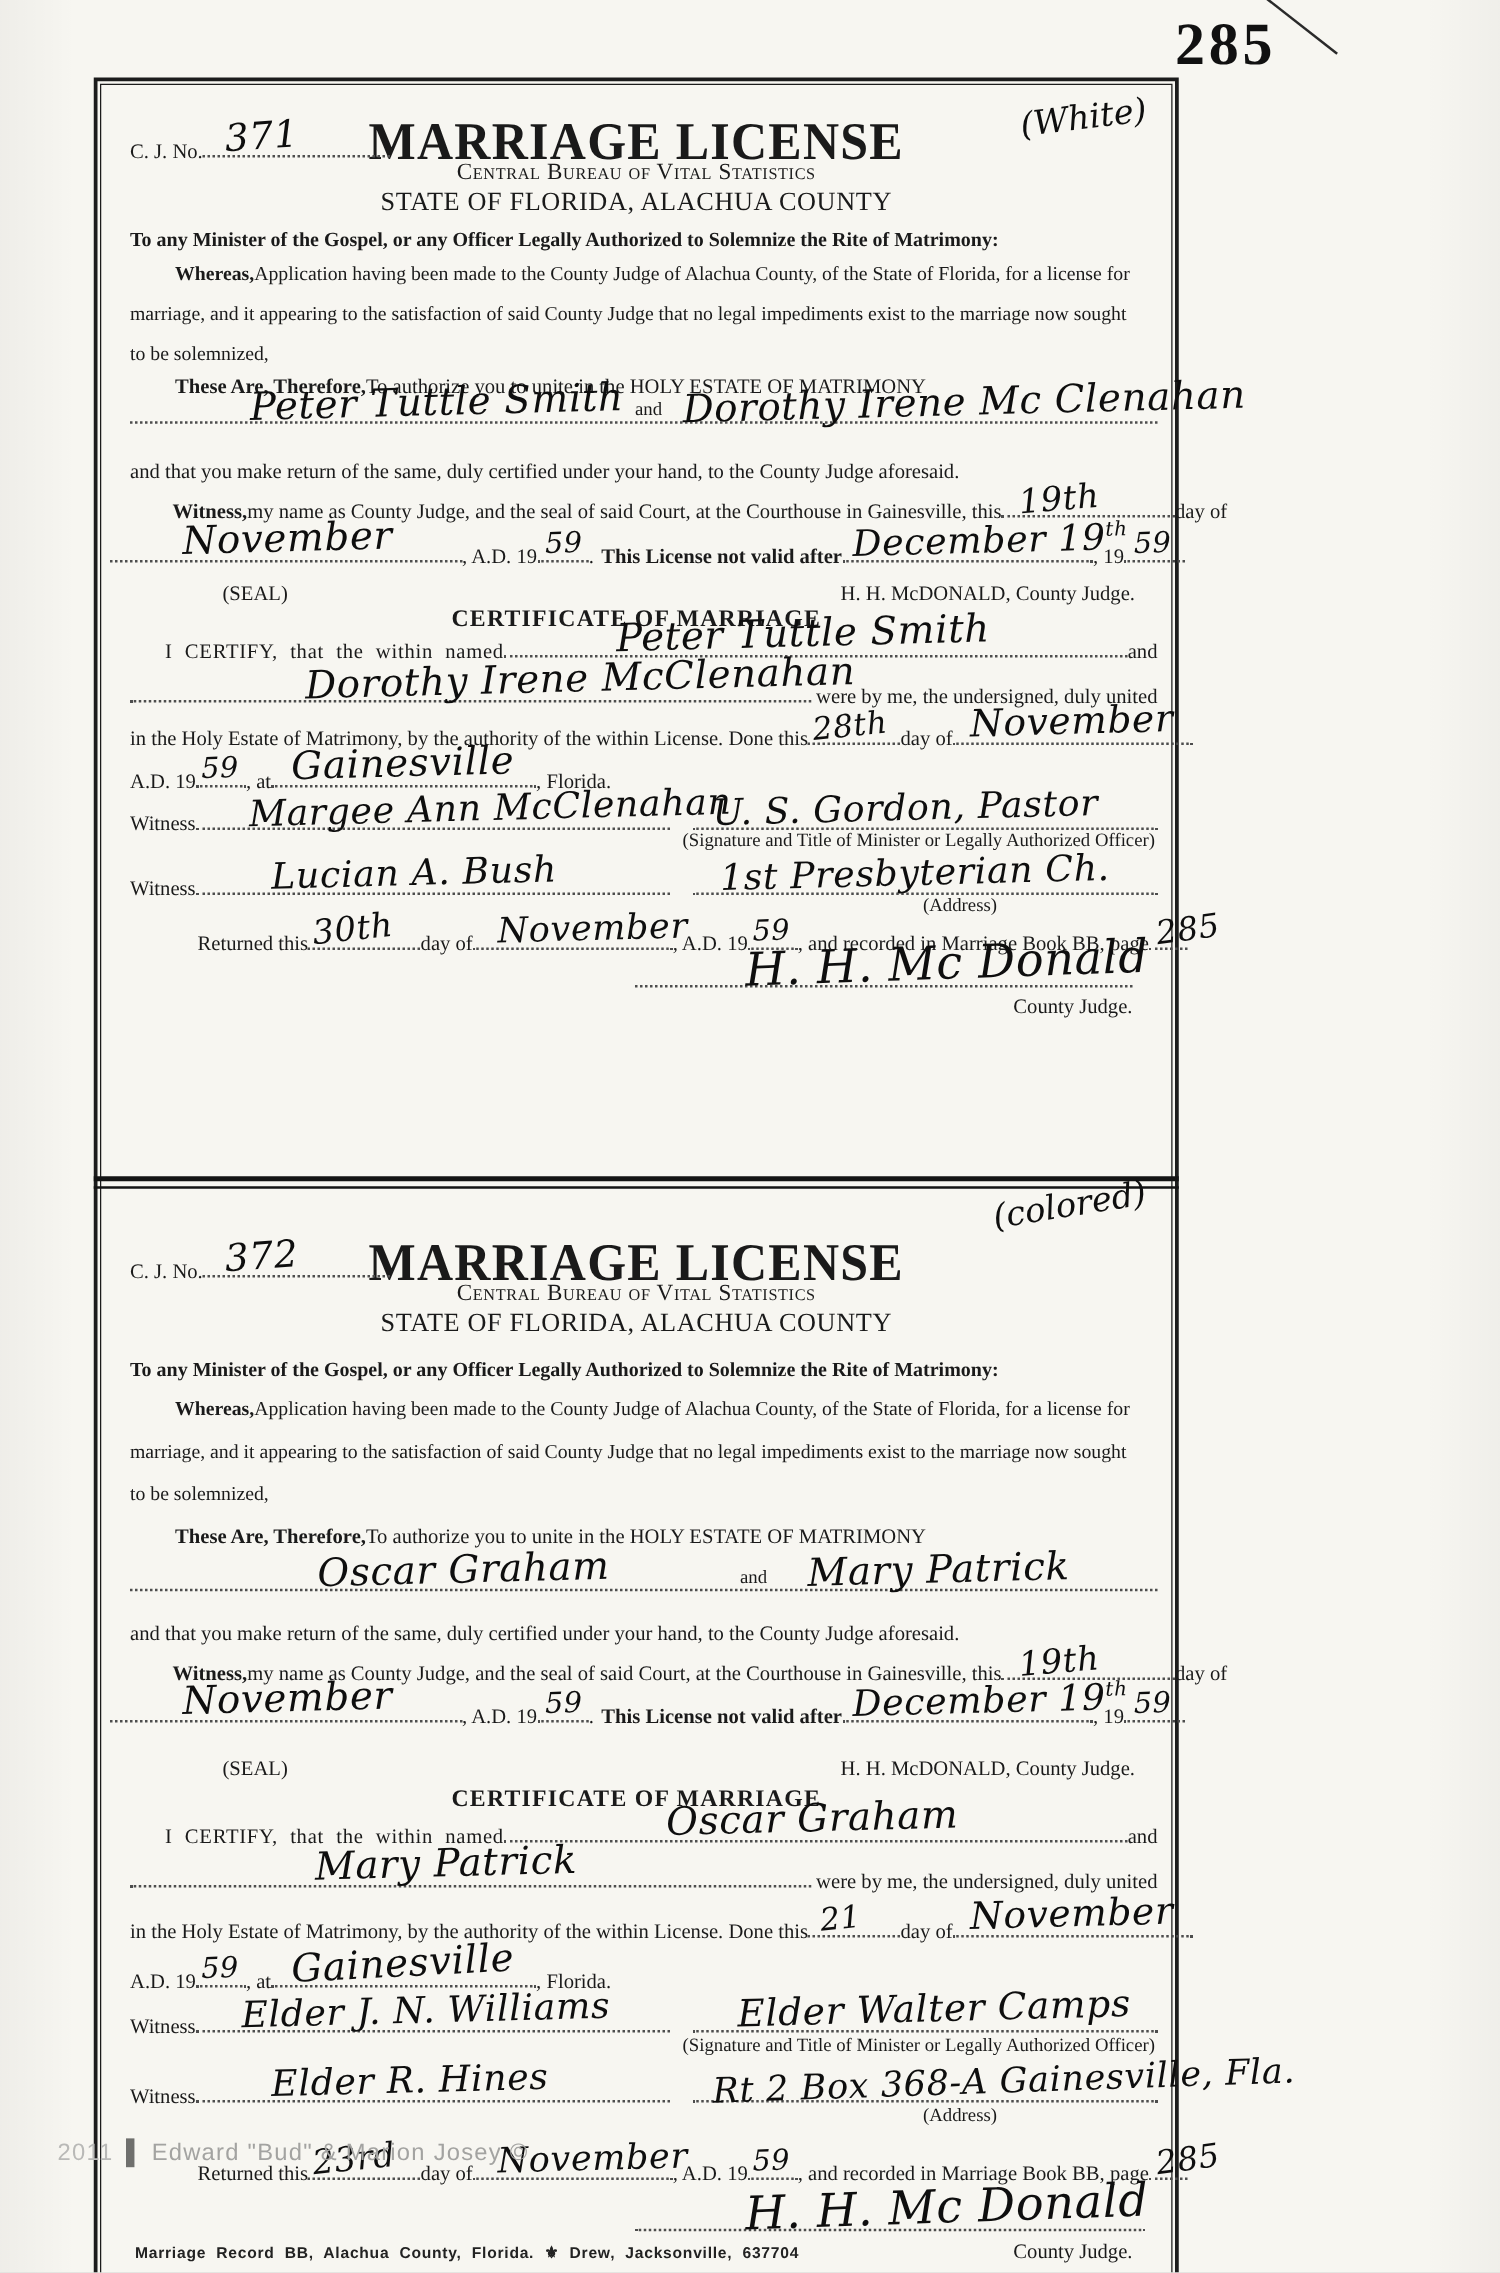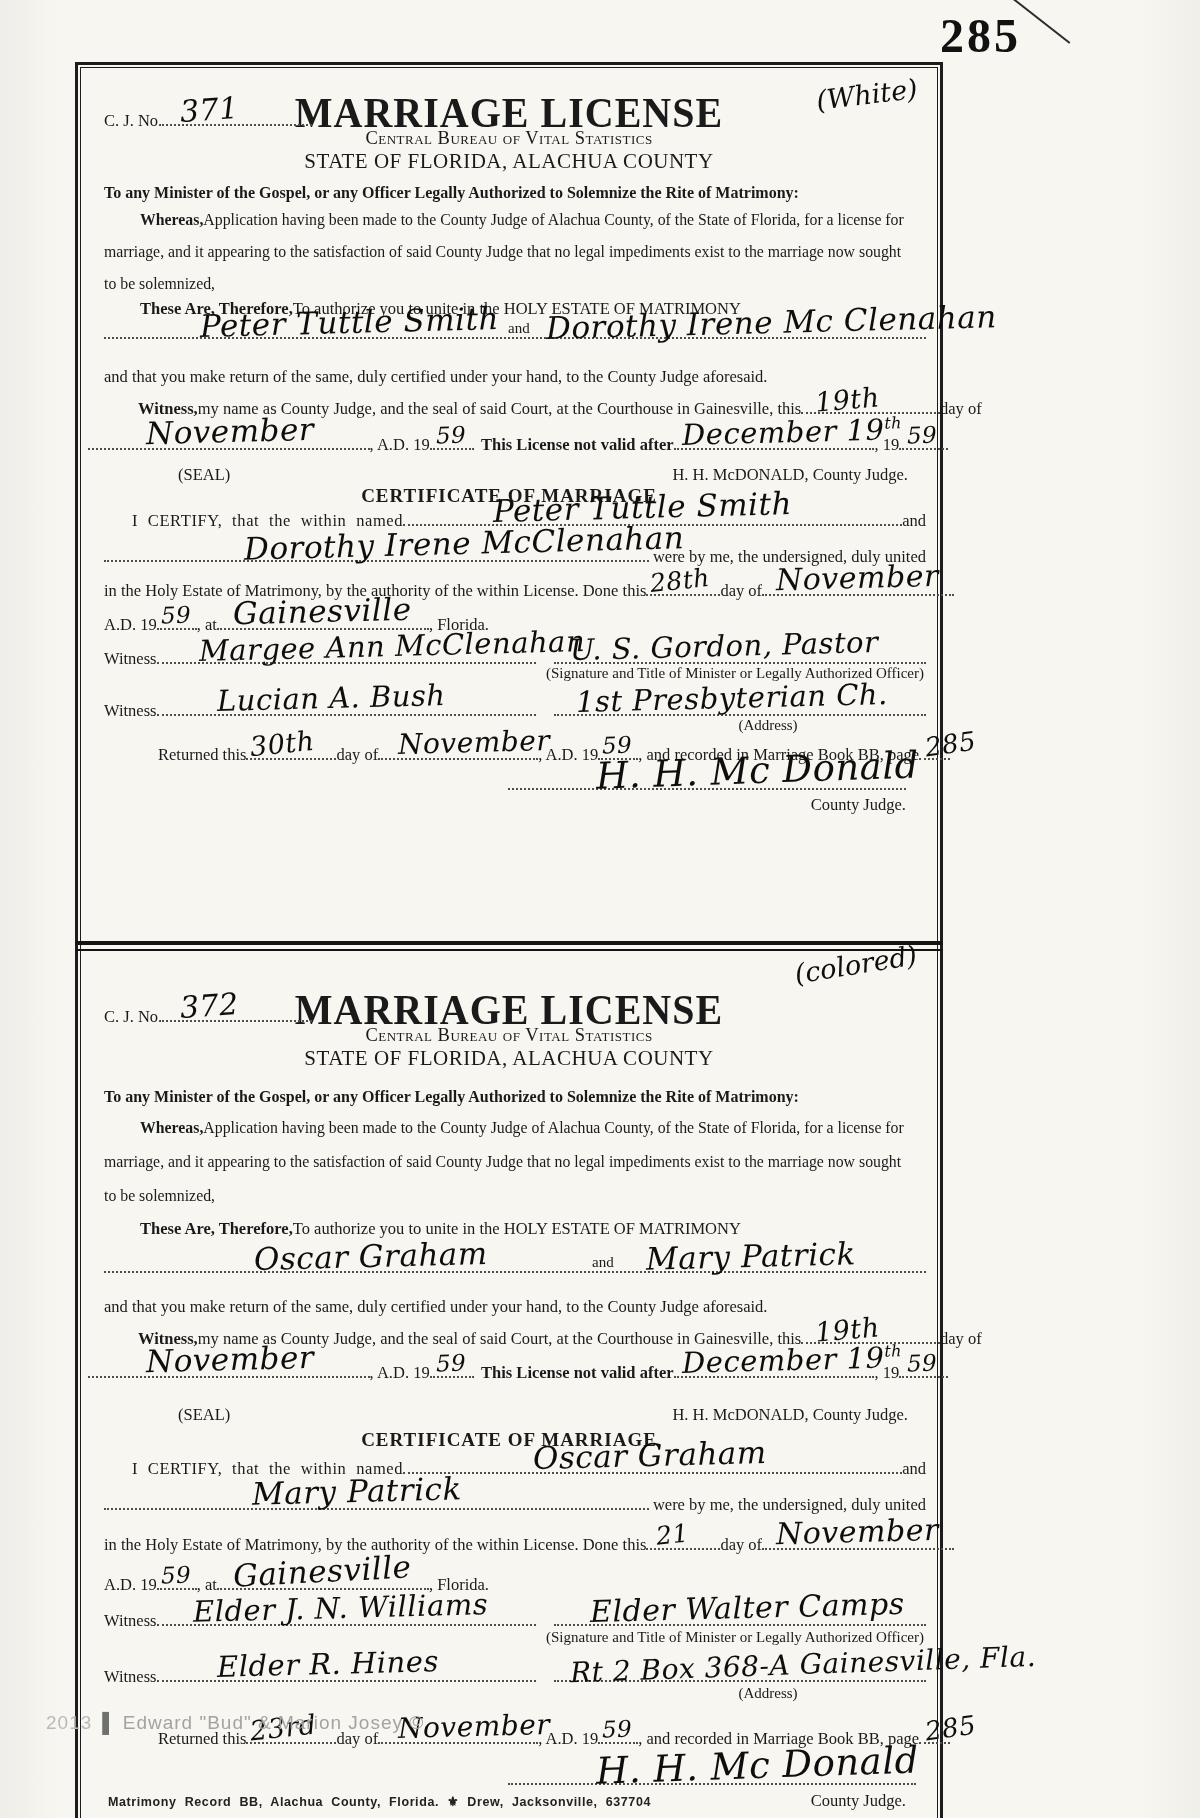--- a/index.html
+++ b/index.html
@@ -41,25 +41,25 @@
 </style>
 </head>
 <body>
 
 <div class="page">
 
   <div class="pageno">285</div>
   <div class="cornerline"></div>
 
   <div class="wm">
-    <span class="yr">2013</span><span class="sep">▌</span><span>Edward "Bud" &amp; Marion Josey ©</span>
+    <span class="yr">2011</span><span class="sep">▌</span><span>Edward "Bud" &amp; Marion Josey ©</span>
   </div>
 
   <div class="footer">
-    <span>Matrimony Record BB, Alachua County, Florida.</span><span class="bug">⚜</span><span>Drew, Jacksonville, 637704</span>
+    <span>Marriage Record BB, Alachua County, Florida.</span><span class="bug">⚜</span><span>Drew, Jacksonville, 637704</span>
   </div>
 
   <div class="doc-box">
 
     <section class="lic">
 
       <div class="anno" style="top:14px;left:738px;">(White)</div>
 
       <div class="hline title" style="top:24px;">MARRIAGE LICENSE</div>
       <div class="r" style="top:46px;width:240px;">

